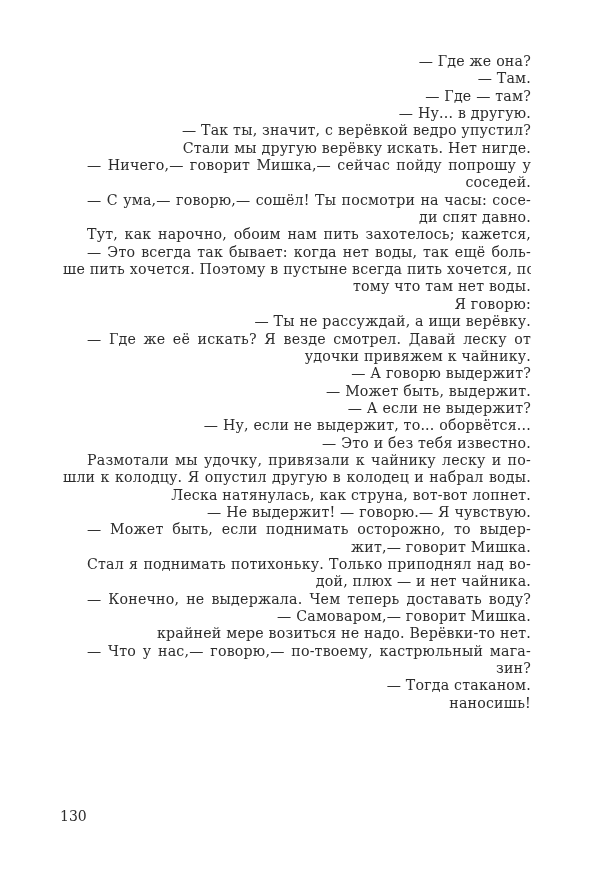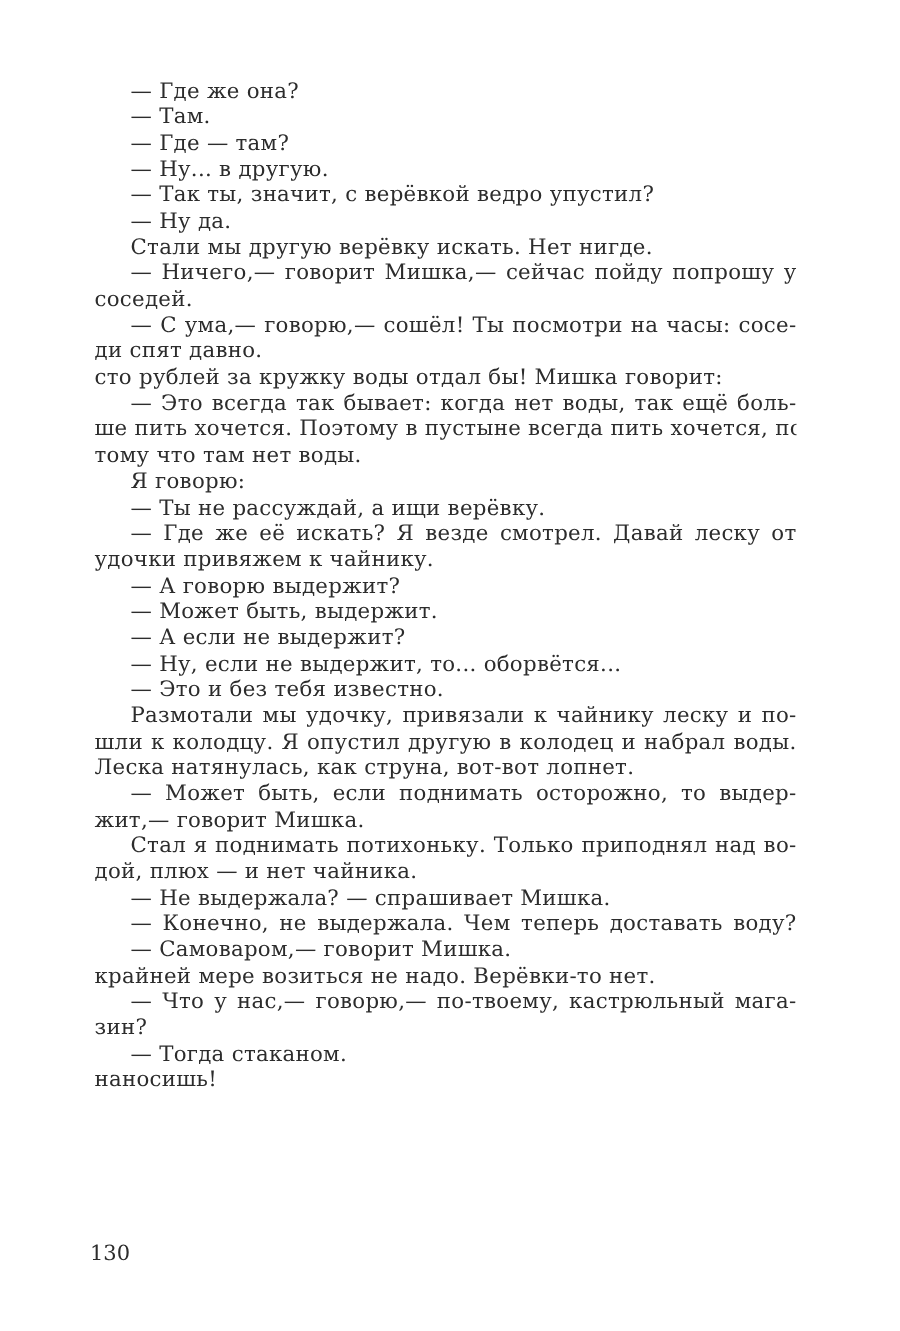--- a/index.html
+++ b/index.html
@@ -5,65 +5,65 @@
   html, body { margin: 0; padding: 0; background: #ffffff; }
   body { width: 600px; height: 887px; position: relative; overflow: hidden; }
   .page {
     position: absolute; left: 63px; top: 53px; width: 468px;
     font-family: "DejaVu Serif", "Liberation Serif", serif;
     font-size: 14.2px; color: #2c2c2c; letter-spacing: 0.2px;
   }
   .line {
     height: 17.35px; line-height: 17.35px; white-space: nowrap;
     overflow: hidden;
+    text-align: right;
   }
   .line.j { text-align: justify; text-align-last: justify; }
   .line.i { padding-left: 24px; }
   .pagenum {
-    position: absolute; left: 60px; top: 828px;
+    position: absolute; left: 60px; top: 808px;
     font-family: "DejaVu Serif", "Liberation Serif", serif;
     font-size: 14px; color: #2c2c2c;
   }
 </style>
 </head>
 <body>
 
 <div class="page" id="page-body">
     <div class="line i">— Где же она?</div>
     <div class="line i">— Там.</div>
     <div class="line i">— Где — там?</div>
     <div class="line i">— Ну... в другую.</div>
     <div class="line i">— Так ты, значит, с верёвкой ведро упустил?</div>
-    <div class="line i">— Ну да.</div>
     <div class="line i">Стали мы другую верёвку искать. Нет нигде.</div>
     <div class="line i j">— Ничего,— говорит Мишка,— сейчас пойду попрошу у</div>
     <div class="line">соседей.</div>
     <div class="line i j">— С ума,— говорю,— сошёл! Ты посмотри на часы: сосе-</div>
     <div class="line">ди спят давно.</div>
-    <div class="line">сто рублей за кружку воды отдал бы! Мишка говорит:</div>
+    <div class="line i j">Тут, как нарочно, обоим нам пить захотелось; кажется,</div>
     <div class="line i j">— Это всегда так бывает: когда нет воды, так ещё боль-</div>
     <div class="line j">ше пить хочется. Поэтому в пустыне всегда пить хочется, по-</div>
     <div class="line">тому что там нет воды.</div>
     <div class="line i">Я говорю:</div>
     <div class="line i">— Ты не рассуждай, а ищи верёвку.</div>
     <div class="line i j">— Где же её искать? Я везде смотрел. Давай леску от</div>
     <div class="line">удочки привяжем к чайнику.</div>
     <div class="line i">— А говорю выдержит?</div>
     <div class="line i">— Может быть, выдержит.</div>
     <div class="line i">— А если не выдержит?</div>
     <div class="line i">— Ну, если не выдержит, то... оборвётся...</div>
     <div class="line i">— Это и без тебя известно.</div>
     <div class="line i j">Размотали мы удочку, привязали к чайнику леску и по-</div>
     <div class="line j">шли к колодцу. Я опустил другую в колодец и набрал воды.</div>
     <div class="line">Леска натянулась, как струна, вот-вот лопнет.</div>
+    <div class="line i">— Не выдержит! — говорю.— Я чувствую.</div>
     <div class="line i j">— Может быть, если поднимать осторожно, то выдер-</div>
     <div class="line">жит,— говорит Мишка.</div>
     <div class="line i j">Стал я поднимать потихоньку. Только приподнял над во-</div>
     <div class="line">дой, плюх — и нет чайника.</div>
-    <div class="line i">— Не выдержала? — спрашивает Мишка.</div>
     <div class="line i j">— Конечно, не выдержала. Чем теперь доставать воду?</div>
     <div class="line i">— Самоваром,— говорит Мишка.</div>
     <div class="line">крайней мере возиться не надо. Верёвки-то нет.</div>
     <div class="line i j">— Что у нас,— говорю,— по-твоему, кастрюльный мага-</div>
     <div class="line">зин?</div>
     <div class="line i">— Тогда стаканом.</div>
     <div class="line">наносишь!</div>
   </div>
 <div class="pagenum">130</div>
 

